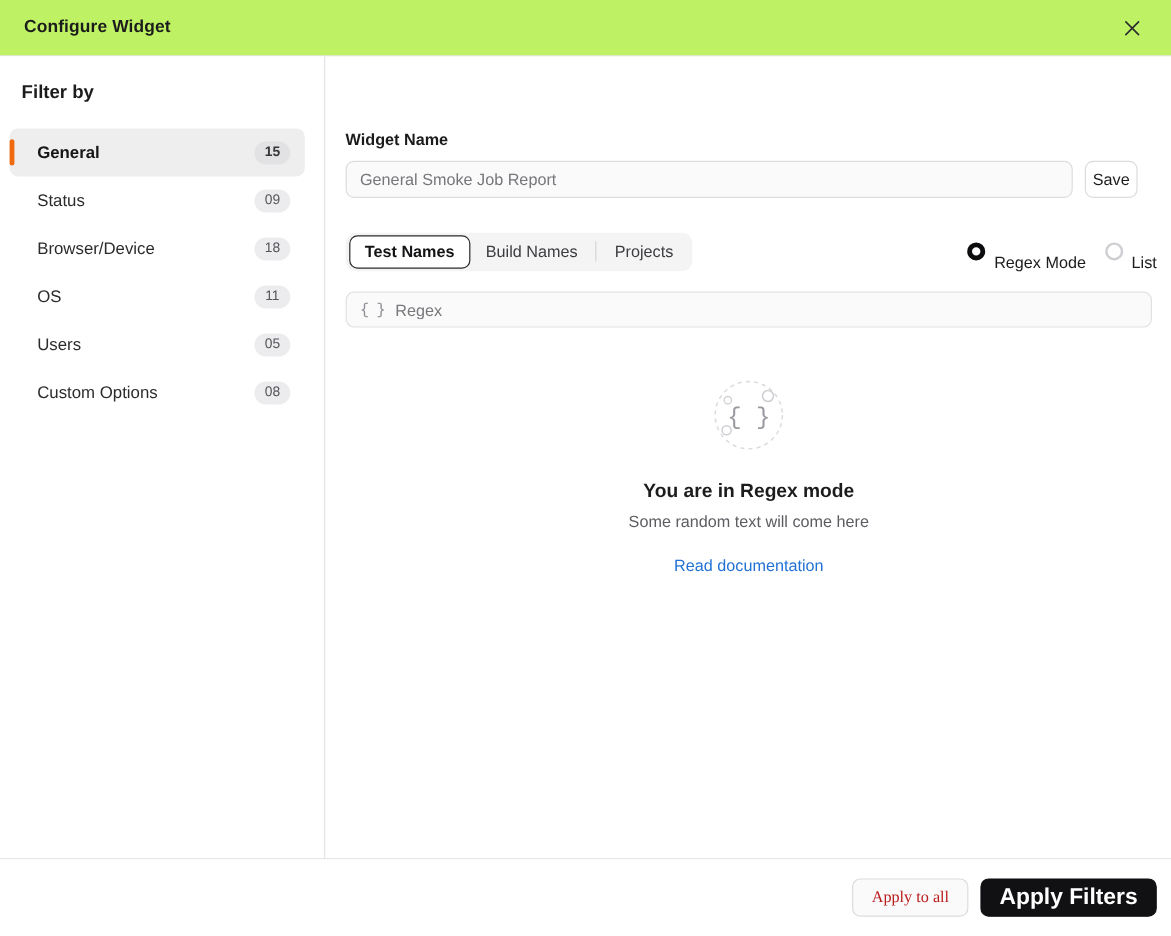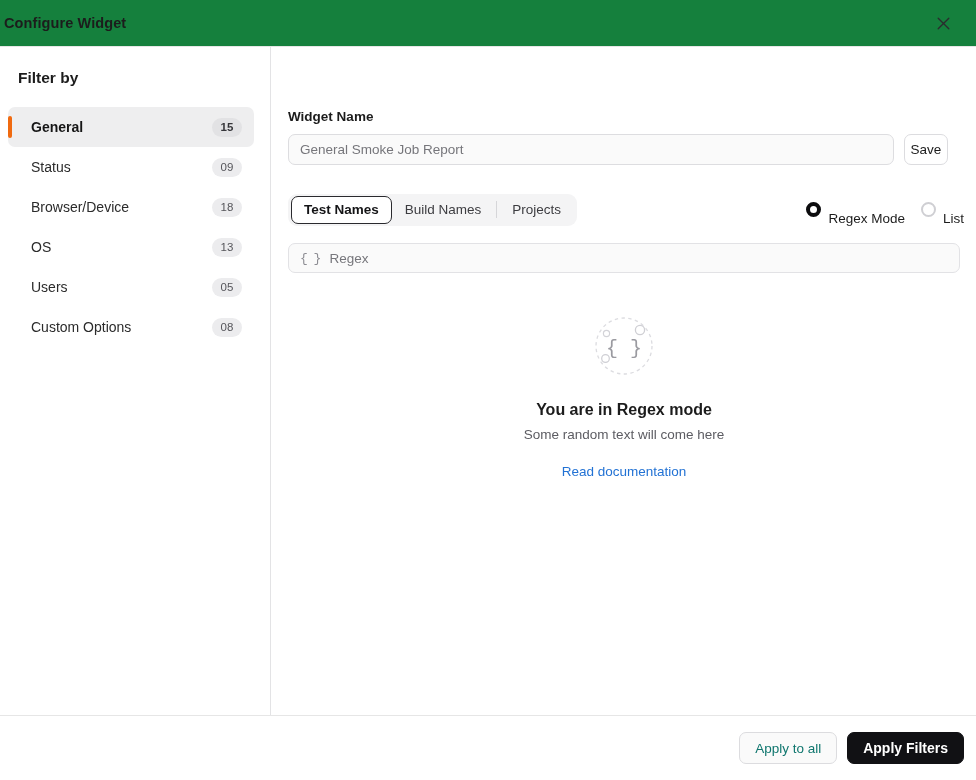--- a/index.html
+++ b/index.html
@@ -22,25 +22,25 @@
     background: #ffffff;
     display: flex;
     flex-direction: column;
     box-sizing: border-box;
   }
 
   
   .header {
     height: 47px;
     min-height: 47px;
-    background: #15803d;
+    background: #bef264;
     border-bottom: 1px solid #e6e6e6;
     display: flex;
     align-items: center;
-    padding: 0 16px 0 4px;
+    padding: 0 16px 0 20px;
     box-sizing: border-box;
   }
   .header-title {
     font-size: 14.5px;
     font-weight: bold;
     color: #1c1c1c;
     letter-spacing: 0.1px;
   }
   .header-spacer { flex: 1 1 auto; }
   .close-btn {
@@ -324,33 +324,33 @@
     padding-right: 12px;
     gap: 10px;
     box-sizing: border-box;
   }
   .btn-secondary {
     height: 32px;
     padding: 0 15px;
     border: 1px solid #dcdcdf;
     border-radius: 7px;
     background: #fafafa;
-    font-family: Liberation Sans, sans-serif;
-    font-size: 13.5px;
-    color: #0f766e;
+    font-family: Liberation Serif, serif;
+    font-size: 13.5px;
+    color: #b91c1c;
     cursor: pointer;
   }
   .btn-primary {
     height: 32px;
     padding: 0 15px;
     border: 1px solid #111114;
     border-radius: 7px;
     background: #111114;
     font-family: "Liberation Sans", sans-serif;
-    font-size: 14px;
+    font-size: 19px;
     font-weight: bold;
     color: #ffffff;
     cursor: pointer;
   }
 </style>
 </head>
 <body>
 
 <div class="dialog">
 
@@ -382,21 +382,21 @@
           <span class="filter-badge">09</span>
         </div>
 
         <div class="filter-item">
           <span class="filter-label">Browser/Device</span>
           <span class="filter-badge">18</span>
         </div>
 
         <div class="filter-item">
           <span class="filter-label">OS</span>
-          <span class="filter-badge">13</span>
+          <span class="filter-badge">11</span>
         </div>
 
         <div class="filter-item">
           <span class="filter-label">Users</span>
           <span class="filter-badge">05</span>
         </div>
 
         <div class="filter-item">
           <span class="filter-label">Custom Options</span>
           <span class="filter-badge">08</span>

